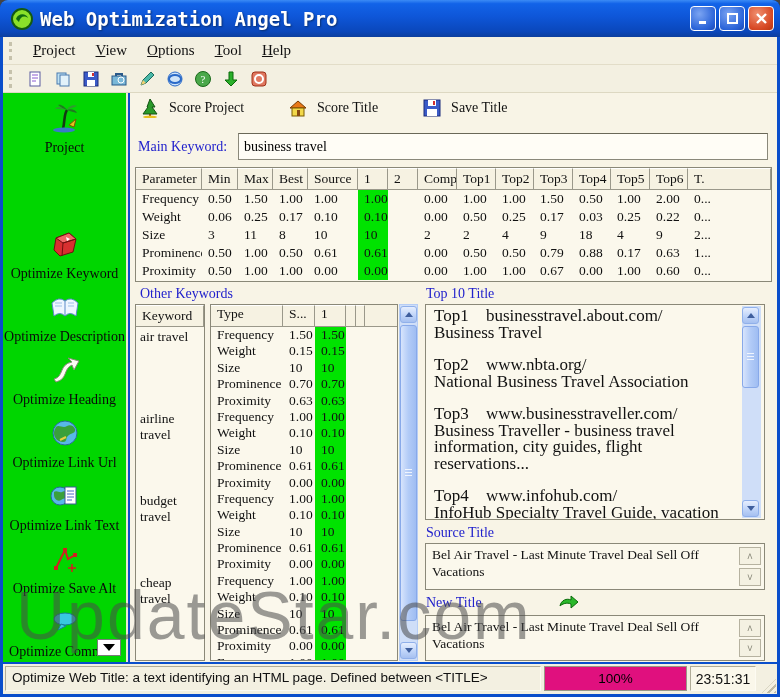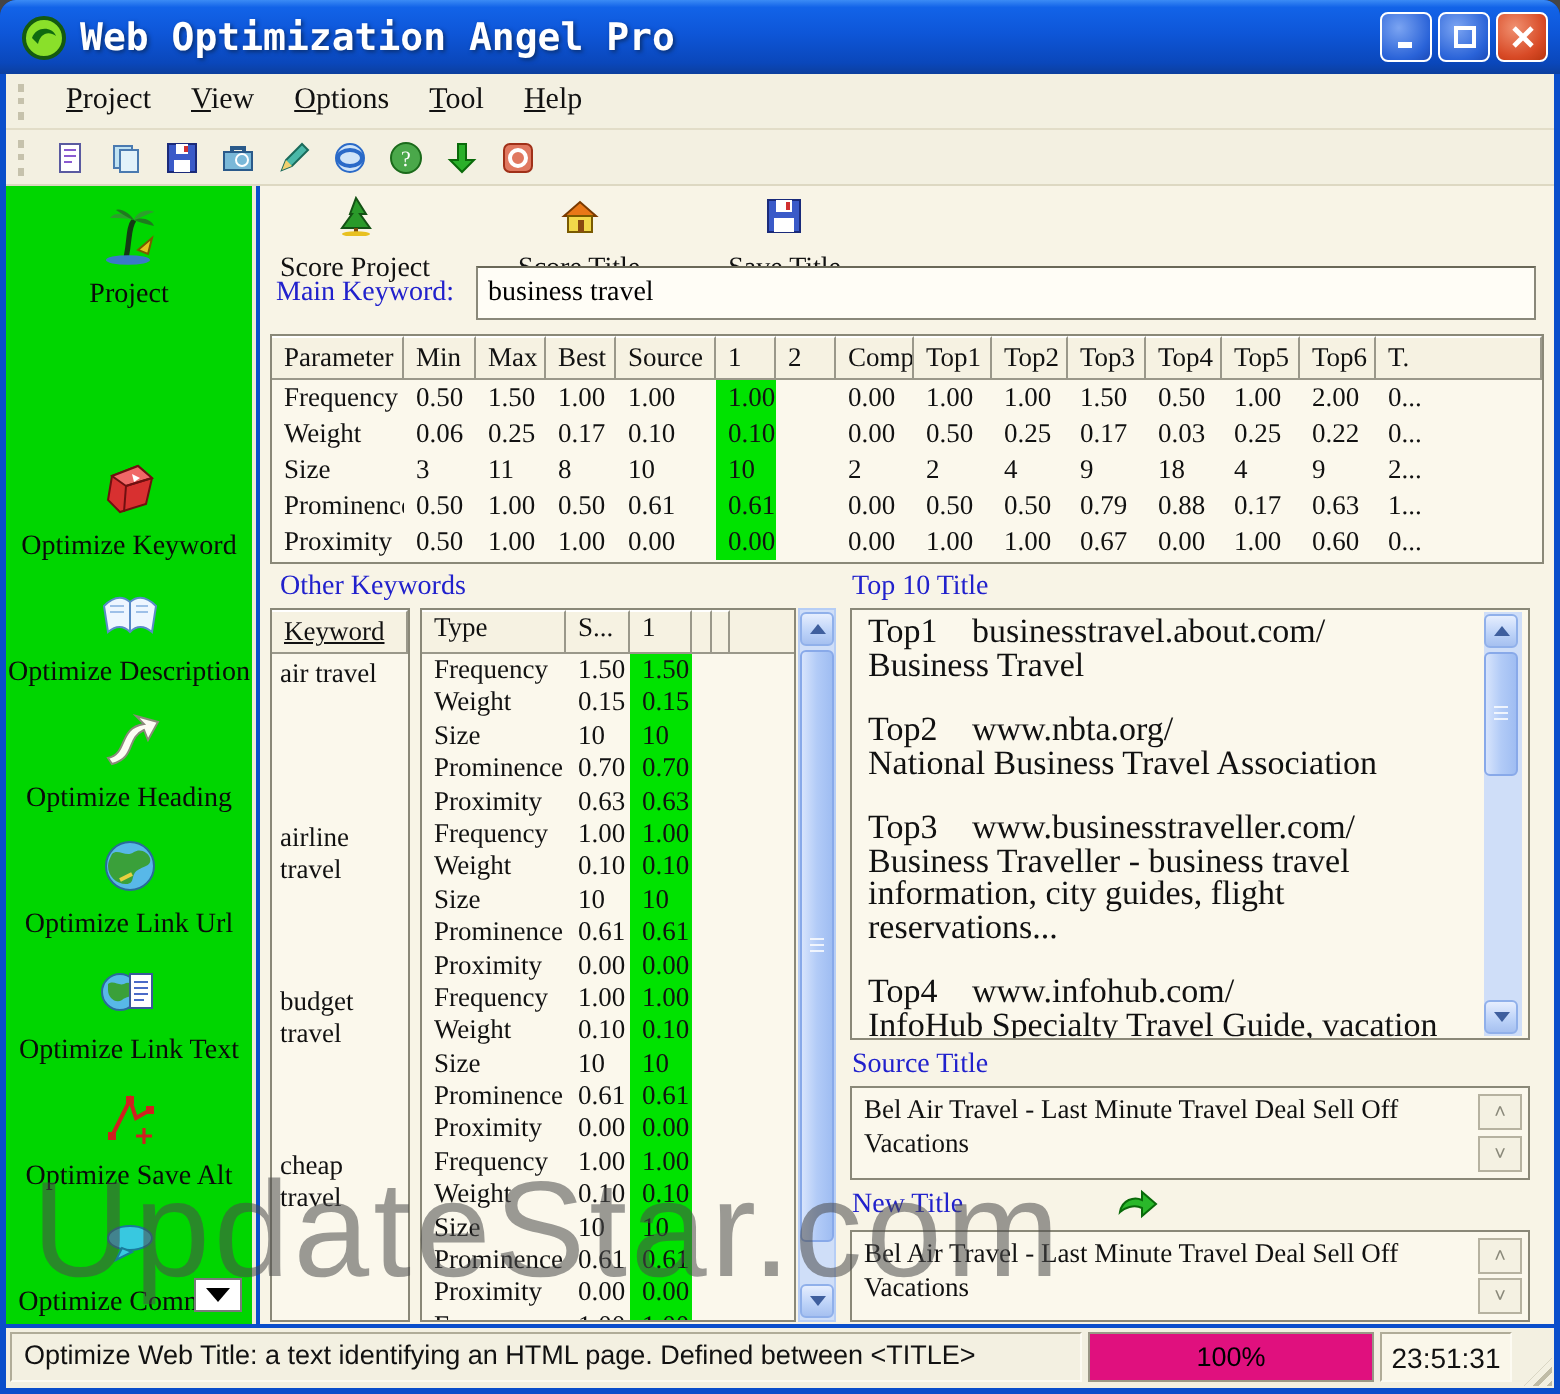--- a/index.html
+++ b/index.html
@@ -43,21 +43,21 @@
   .side-item .icon { display:inline-block; width:34px; height:34px; }
   .side-item.selected .icon { outline:1px solid #0a5a3a; outline-offset:1px; }
   .side-item .lbl { display:block; font-size:14px; color:#0a0a0a; margin-top:1px; }
   .side-scroll { position:absolute; right:5px; bottom:6px; width:24px; height:17px;
     background:#fff; border:1px solid #7a7a7a; display:flex; align-items:center; justify-content:center; }
   .tri-dn { width:0; height:0; border-left:6px solid transparent; border-right:6px solid transparent; border-top:7px solid #000; }
 
   
   .main { position:absolute; top:93px; left:130px; width:647px; height:569px; background:#f8f4e6; }
   .score-bar { position:absolute; top:5px; left:10px; display:flex; gap:44px; align-items:center; }
-  .score-item { display:flex; align-items:center; gap:9px; cursor:pointer;flex-direction:column; }
+  .score-item { display:flex; align-items:center; gap:9px; cursor:pointer; }
   .score-item svg { width:20px; height:20px; }
   .score-item span { font-size:14px; }
 
   .kw-label { position:absolute; left:8px; top:46px; color:#2121cc; font-size:14px; }
   .kw-input { position:absolute; left:108px; top:40px; width:530px; height:27px;
     background:#fffdf6; border:1px solid #8a887a; border-top-color:#6a6858; font-family:inherit;
     font-size:14px; padding:2px 5px; }
 
   
   .mtable { position:absolute; left:5px; top:74px; width:637px; height:115px;
@@ -72,21 +72,21 @@
   .c10{width:39px} .c11{width:38px} .c12{width:39px} .c13{width:38px} .c14{flex:1 1 auto}
   .hl { background:#00e300; }
 
   .section-label { position:absolute; color:#2121cc; font-size:14px; }
 
   
   .listbox { position:absolute; background:#fbf8ec; border:1px solid #8a8878; overflow:hidden; }
   .lb-head { display:flex; height:22px; border-bottom:1px solid #9a988a; background:#f6f2e2; }
   .lb-hcell { border-right:1px solid #9a988a; border-top:1px solid #fff; padding:2px 4px 0 6px; font-size:13.5px; }
   #kwbox { left:5px; top:211px; width:70px; height:357px; }
-  #kwbox .lb-hcell { width:100%;text-decoration:underline; }
+  #kwbox .lb-hcell { width:100%; }
   .kw-item { height:82px; padding:2px 2px 0 4px; font-size:13.5px; line-height:16px; cursor:default; }
   #dtbox { left:80px; top:211px; width:188px; height:357px; }
   .d0{width:72px} .d1{width:32px} .d2{width:31px} .d3{width:10px} .d4{flex:1 1 auto}
   .dt-row { display:flex; height:16.4px; }
   .dt-cell { flex:0 0 auto; overflow:hidden; white-space:nowrap; padding:0 2px 0 6px; font-size:13.5px; }
 
   
   .xpsb { position:absolute; width:19px; background:#cfdef8; border:1px solid #b6cdf5; }
   .xpsb .btn { position:absolute; left:0; width:17px; height:17px; border-radius:3px;
     background:linear-gradient(180deg,#e6eefe,#bcd2f8 60%,#a6c0f0); border:1px solid #90b0ea;

